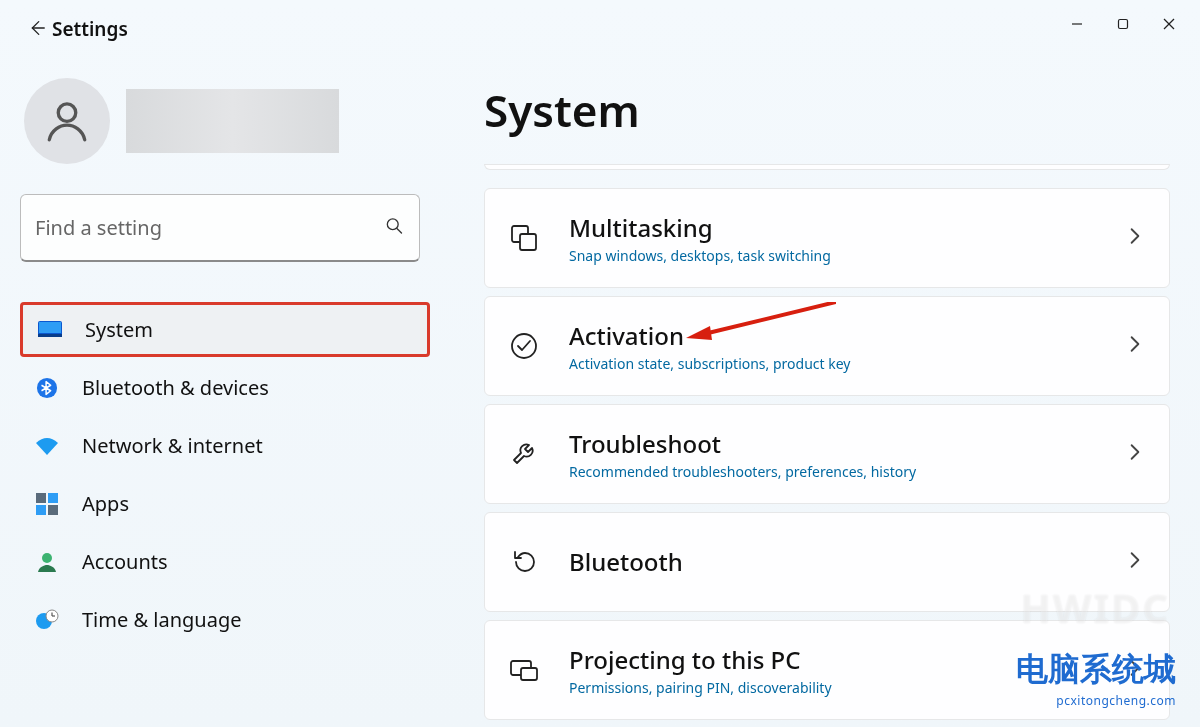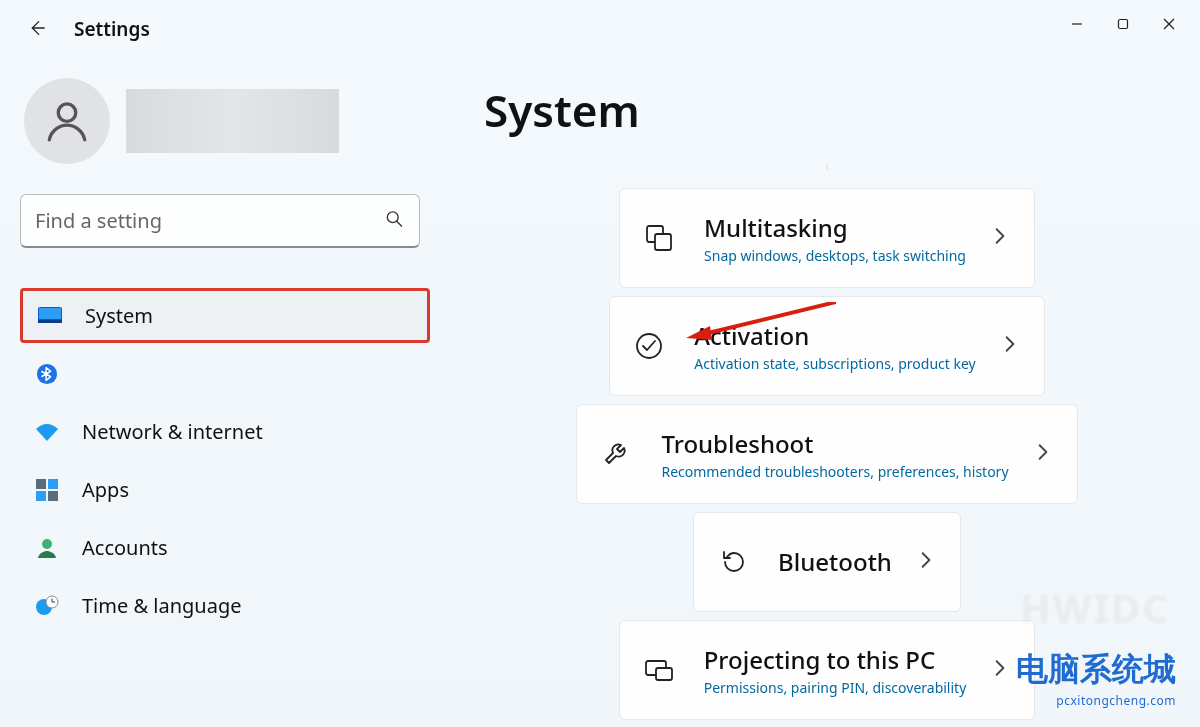--- a/index.html
+++ b/index.html
@@ -23,21 +23,21 @@
   .tc-btn {
     width: 46px; height: 32px; display: flex; align-items: center; justify-content: center;
     color: #222;
   }
   .tc-btn svg { width: 12px; height: 12px; }
 
   
   .header-row {
     position: absolute;
     top: 12px; left: 20px;
-    display: flex; align-items: center; gap: 22px;
+    display: flex; align-items: center; 
   }
   .back-btn { width: 32px; height: 32px; display:flex;align-items:center;justify-content:center; }
   .app-title { font-size: 19px; font-weight: 600; color: #111; margin-top:2px;}
 
   
   .sidebar {
     position: absolute;
     top: 78px;
     left: 20px;
     width: 410px;
@@ -57,21 +57,21 @@
     background: linear-gradient(90deg, #d8dadc 0%, #e4e5e7 50%, #d8dadc 100%);
   }
 
   .search-wrap {
     position: relative;
     width: 400px;
     margin-bottom: 40px;
   }
   .search-input {
     width: 100%;
-    height: 54px;
+    height: 68px;
     border: 1px solid #bcbcbc;
     border-bottom: 2px solid #8a8a8a;
     border-radius: 6px;
     background: #fdfefe;
     padding: 0 50px 0 14px;
     font-size: 20px;
     color: #333;
   }
   .search-input::placeholder { color: #666; }
   .search-ico {
@@ -98,21 +98,21 @@
   
   .main {
     position: absolute;
     top: 80px; left: 484px; right: 30px; bottom: 0;
     overflow: hidden;
   }
   .page-title {
     font-size: 44px; font-weight: 600; color: #111;
     margin-bottom: 24px;
   }
-  .cards { display:flex; flex-direction:column; gap: 8px; align-items: center; }
+  .cards { display:flex; flex-direction:column; gap: 8px; }
   .card-stub {
     height: 6px;
     background: #fefeff;
     border: 1px solid #e6e7e8;
     border-radius: 0 0 8px 8px;
     margin-bottom: 10px;
   }
   .card {
     background: #fefeff;
     border: 1px solid #e6e7e8;
@@ -219,20 +219,21 @@
       <span>System</span>
     </div>
 
     <div class="nav-item">
       <span class="nav-icon">
         <svg width="22" height="22" viewBox="0 0 24 24">
             <circle cx="12" cy="12" r="11" fill="#1d74e8"></circle>
             <path d="M11 5v14l5-4-5-3 5-3-5-4zM6 9l5 3-5 3" stroke="#fff" stroke-width="1.6" fill="none" stroke-linejoin="round"></path>
           </svg>
       </span>
+      <span>Bluetooth &amp; devices</span>
     </div>
 
     <div class="nav-item">
       <span class="nav-icon">
         <svg width="24" height="20" viewBox="0 0 24 20">
             <path d="M1 7 Q12 -3 23 7 L12 19 Z" fill="#1d9bf0"></path>
           </svg>
       </span>
       <span>Network &amp; internet</span>
     </div>

